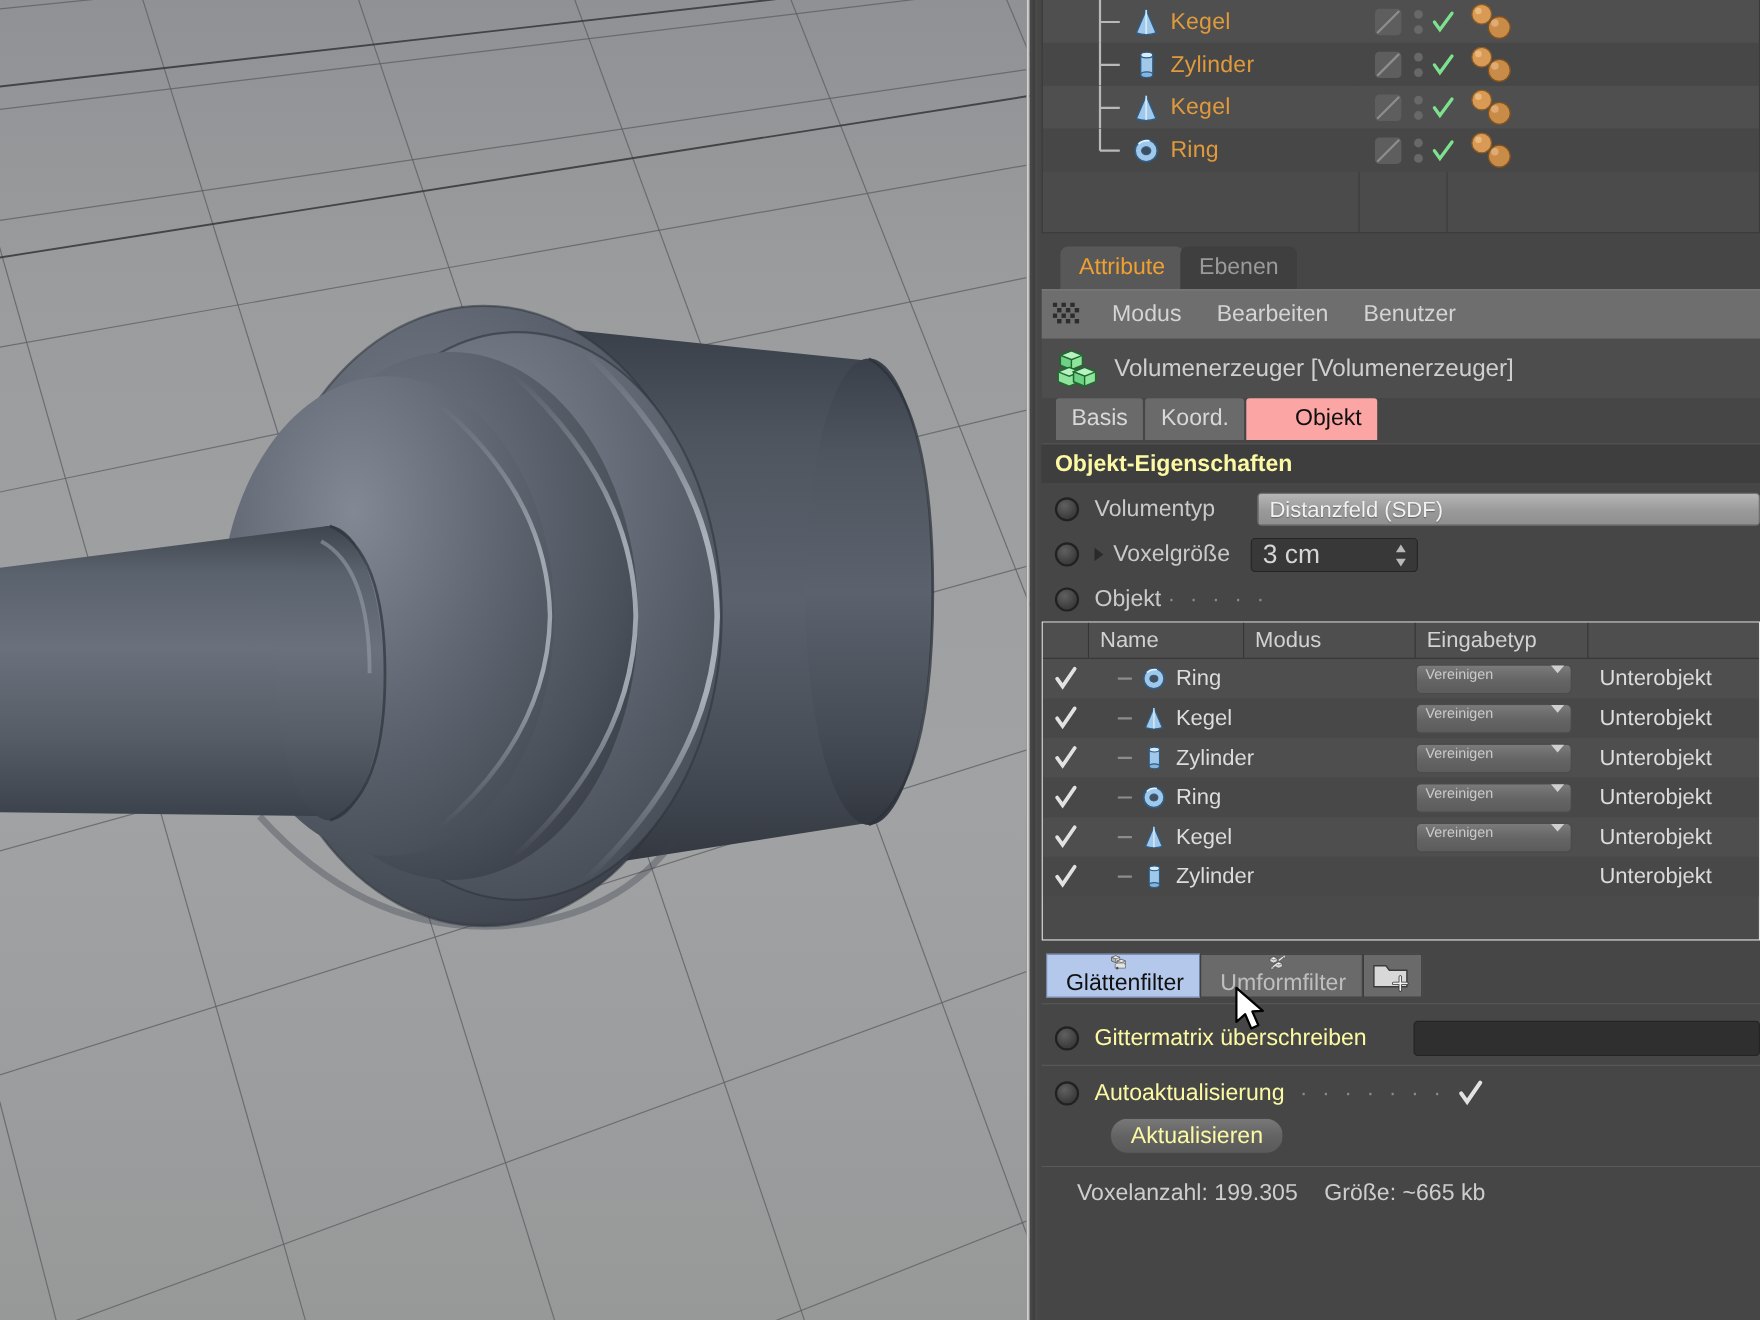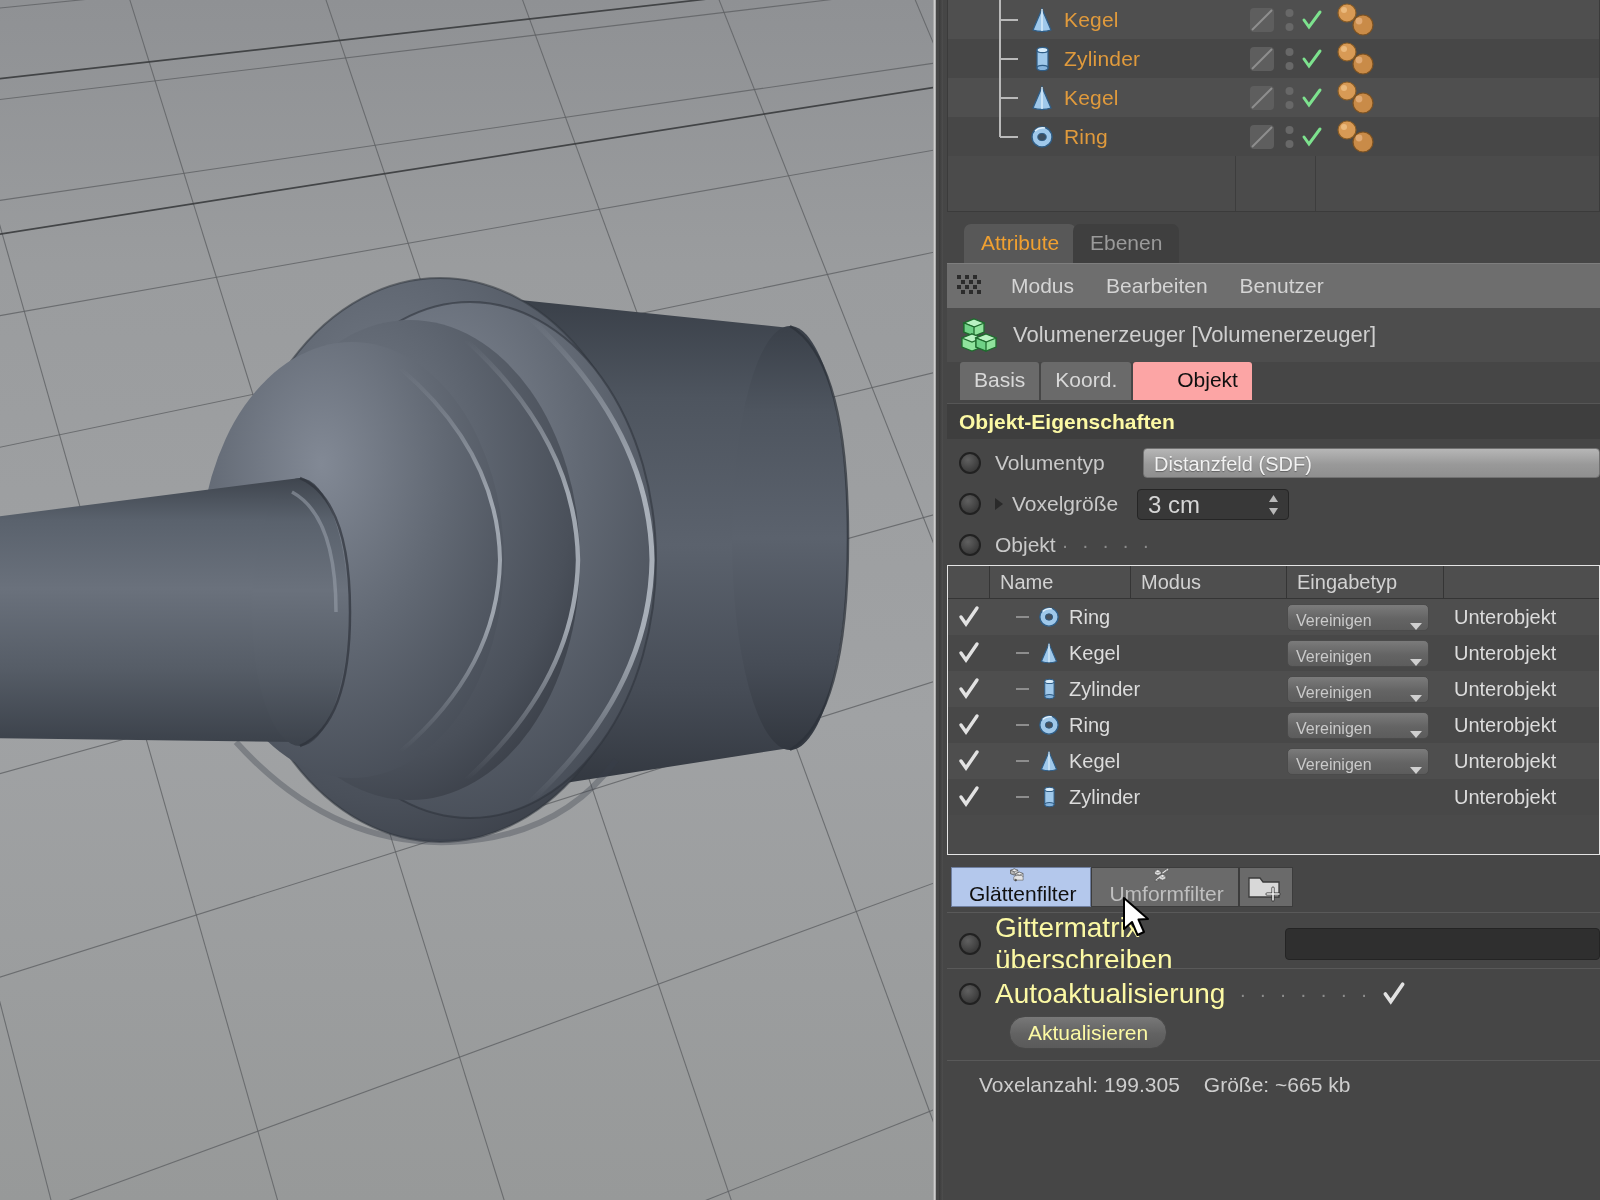--- a/index.html
+++ b/index.html
@@ -186,25 +186,25 @@
   #objtable .trow.b { background: #484848; }
   .cell-chk { flex: 0 0 42px; display: flex; align-items: center; justify-content: center; }
   .cell-name {
     flex: 0 0 297px; display: flex; align-items: center; padding-left: 26px;
     position: relative;
   }
   .cell-name .tname { font-size: 20px; color: #dcdcdc; margin-left: 9px; }
   .cell-mode { flex: 0 0 157px; display: flex; align-items: center; }
   .cell-type { flex: 1; font-size: 20px; color: #dcdcdc; padding-left: 10px; }
   .modebtn {
-    display: flex; align-items: flex-end; justify-content: space-between;
+    display: flex; align-items: flex-start; justify-content: space-between;
     width: 142px; height: 27px;
     background: linear-gradient(to bottom,#7b7b7b,#646464 55%,#5c5c5c);
     border: 1px solid #4b4b4b; border-radius: 5px;
-    color: #cacaca; font-size: 16px; padding: 0 6px 0 8px;
+    color: #cacaca; font-size: 13px; padding: 0 6px 0 8px;
   }
   .modebtn .cv {
     width: 0; height: 0; border-left: 6px solid transparent;
     border-right: 6px solid transparent; border-top: 7px solid #cfcfcf;
   }
 
   
   #filterrow {
     position: absolute; left: 8px; top: 866px; width: 653px; height: 42px;
     display: flex; align-items: center; padding-left: 4px;
@@ -216,21 +216,21 @@
   .fbtn.on  { background: #b4c8ec; color: #101010; border-color: #6f7fa0; }
   .fbtn.off { background: #6a6a6a; color: #bfbfbf; }
   .fbtn .flabel { font-size: 21px; margin-left: 9px; }
   .fbtn .ficon { width: 34px; height: 30px; }
   .fbtn-folder {
     display: flex; align-items: center; justify-content: center;
     width: 54px; height: 40px; background: #6a6a6a; border: 1px solid #3c3c3c;
   }
 
   
-  .ylabel { font-size: 28px; color: #fcf9a4; }
+  .ylabel { font-size: 21px; color: #fcf9a4; }
   .darkfield {
     height: 32px; background: #2f2f2f;
     border: 1px solid #242424; border-radius: 4px;
   }
   .sep-line {
     position: absolute; left: 8px; width: 653px; height: 1px; background: #595959;
   }
   .pillbtn {
     height: 33px; line-height: 31px; padding: 0 18px;
     background: linear-gradient(to bottom,#787878,#626262 55%,#5a5a5a);

